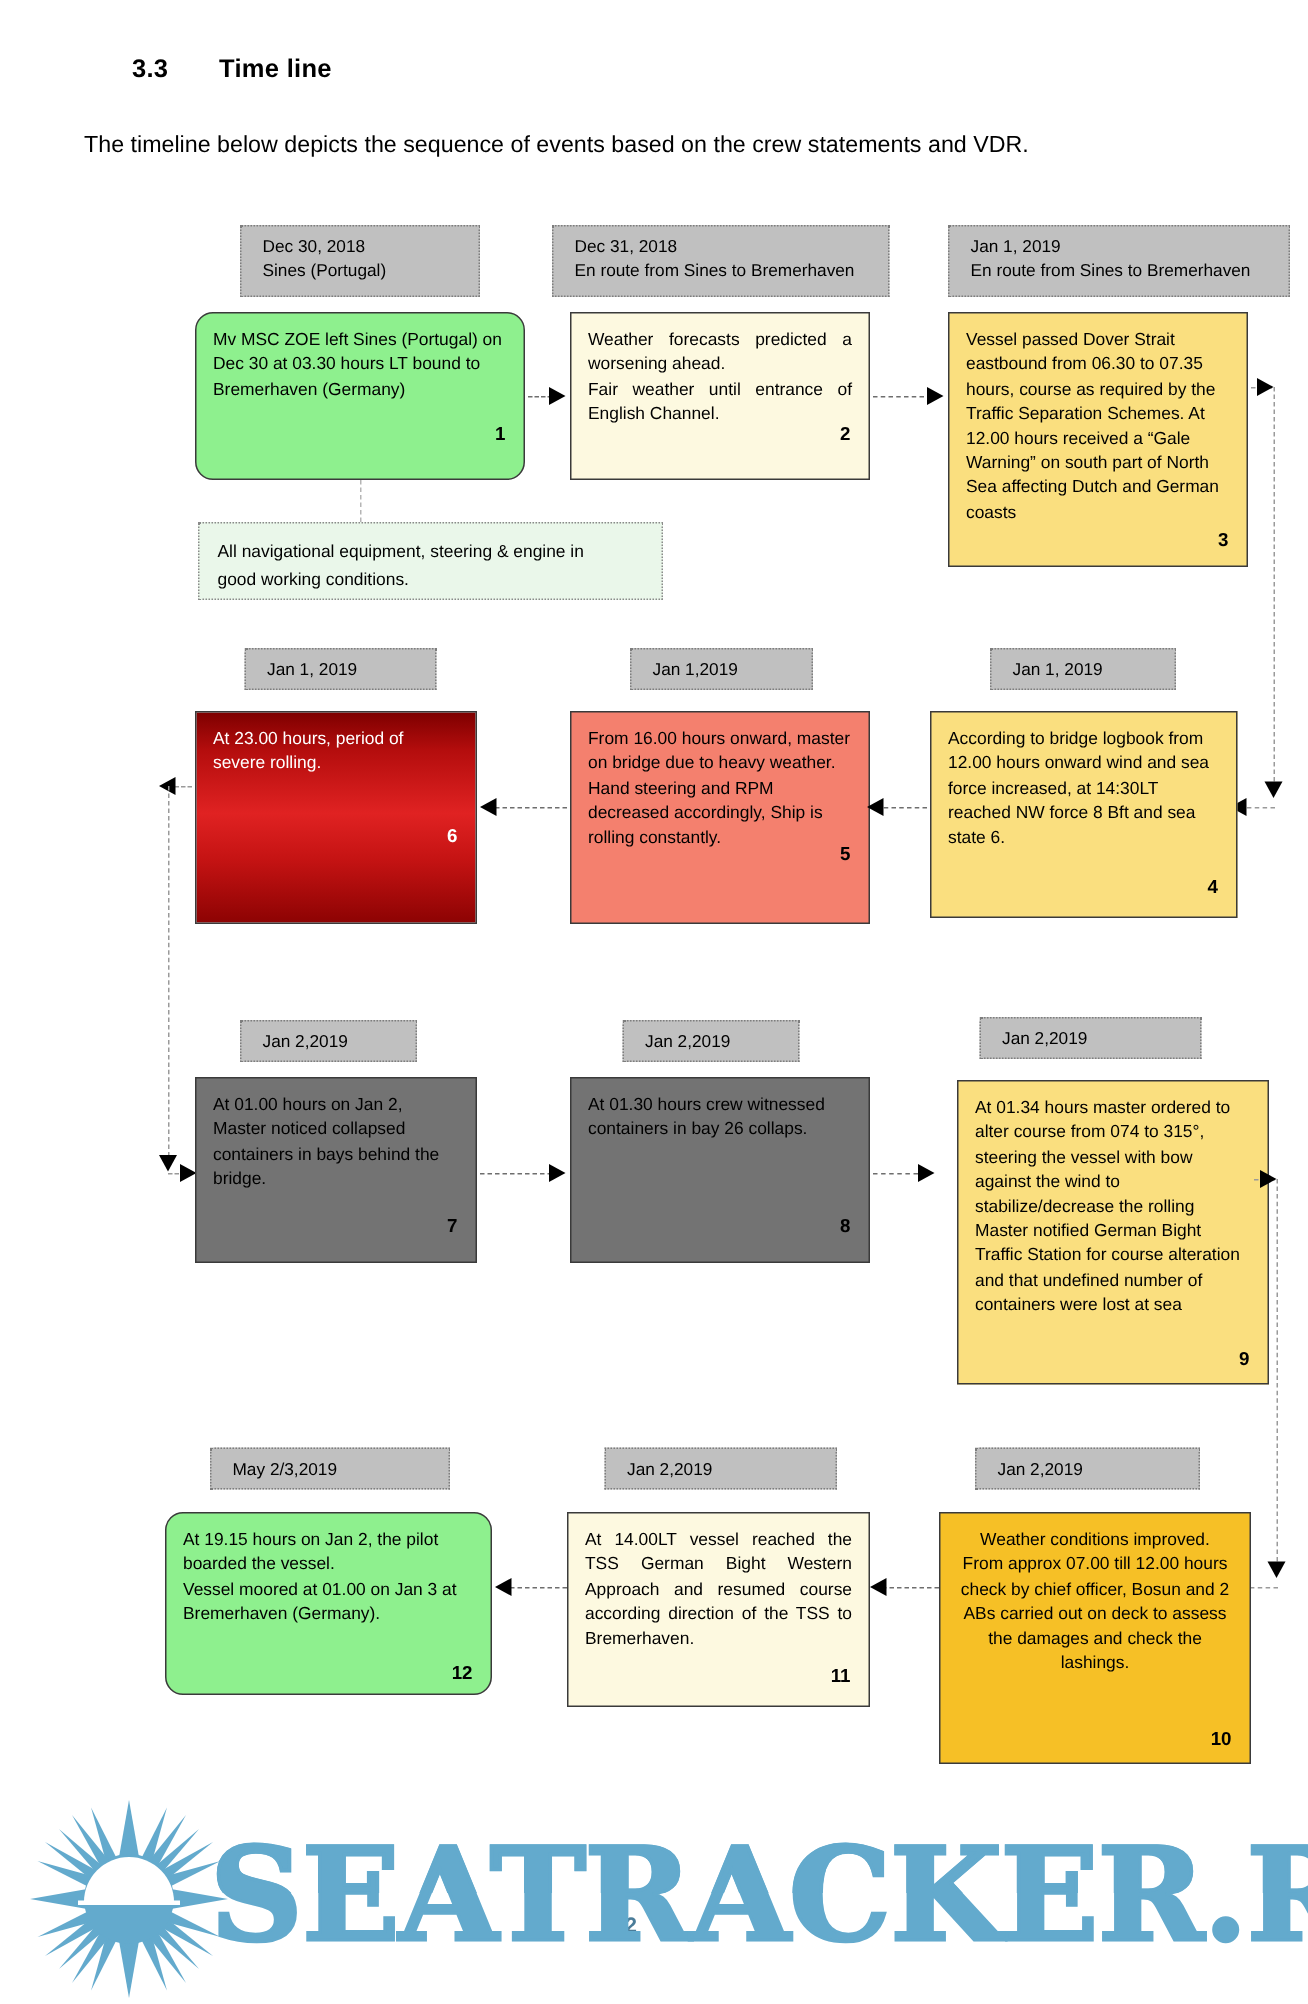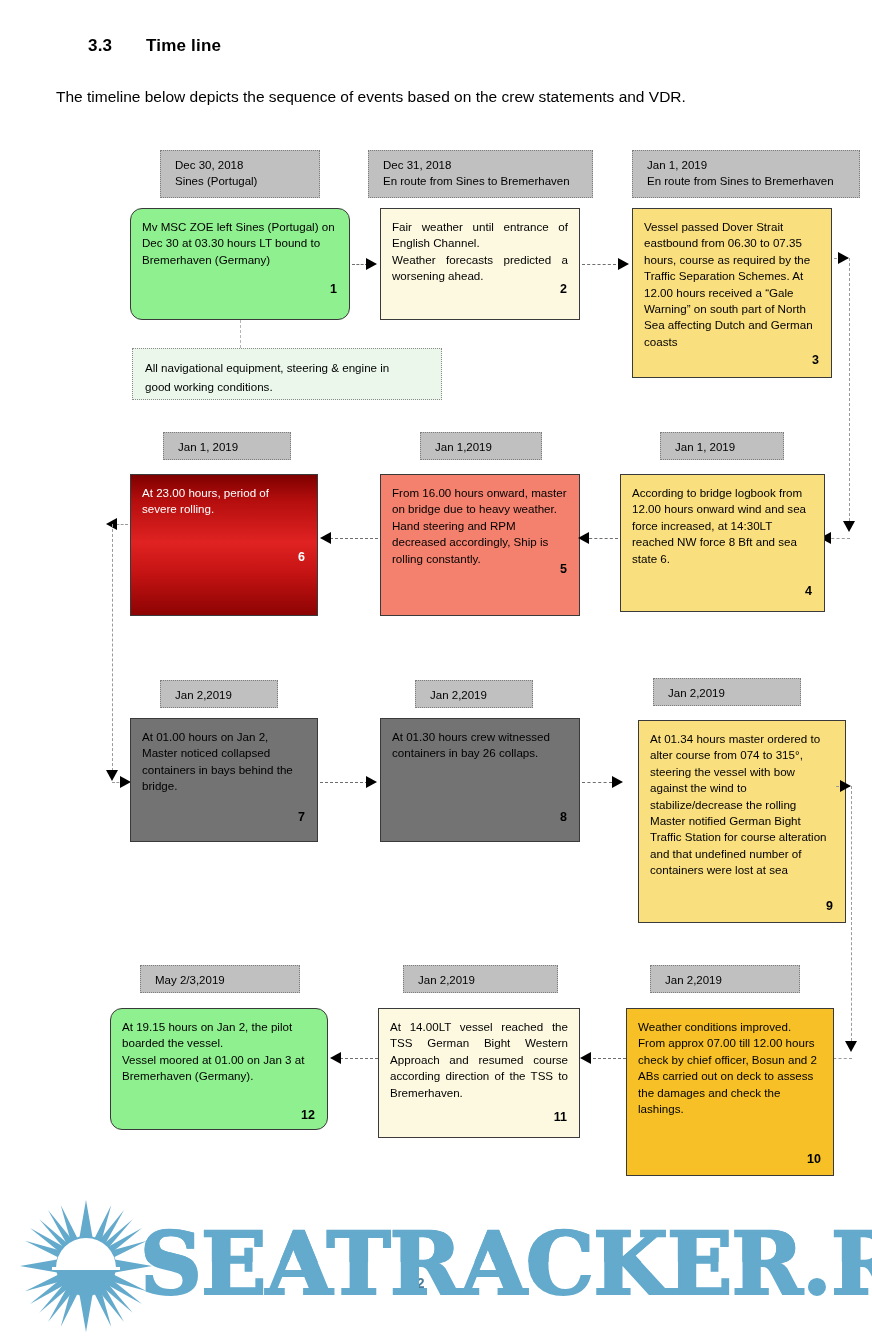--- a/index.html
+++ b/index.html
@@ -149,22 +149,22 @@
   <div class="ebox f-green" style="left:130px;top:208px;width:220px;height:112px;">
     <div>Mv MSC ZOE left Sines (Portugal) on Dec 30 at 03.30 hours LT bound to Bremerhaven (Germany)</div>
     <div class="num" style="bottom:22px;">1</div>
   </div>
 
   <div class="datelab" style="left:368px;top:150px;width:225px;height:48px;">
     <div>Dec 31, 2018</div>
     <div>En route from Sines to Bremerhaven</div>
   </div>
   <div class="ebox f-cream" style="left:380px;top:208px;width:200px;height:112px;">
+    <div class="just">Weather forecasts predicted a worsening ahead.</div>
     <div class="just">Fair weather until entrance of English Channel.</div>
-    <div class="just">Weather forecasts predicted a worsening ahead.</div>
     <div class="num" style="bottom:22px;">2</div>
   </div>
 
   <div class="datelab" style="left:632px;top:150px;width:228px;height:48px;">
     <div>Jan 1, 2019</div>
     <div>En route from Sines to Bremerhaven</div>
   </div>
   <div class="ebox f-yellow" style="left:632px;top:208px;width:200px;height:170px;">
     <div>Vessel passed Dover Strait eastbound from 06.30 to 07.35 hours, course as required by the Traffic Separation Schemes. At 12.00 hours received a “Gale Warning” on south part of North Sea affecting Dutch and German coasts</div>
     <div class="num" style="bottom:9px;">3</div>
@@ -278,21 +278,21 @@
     <div>Jan 2,2019</div>
   </div>
   <div class="ebox f-cream" style="left:378px;top:1008px;width:202px;height:130px;">
     <div class="just">At 14.00LT vessel reached the TSS German Bight Western Approach and resumed course according direction of the TSS to Bremerhaven.</div>
     <div class="num" style="bottom:12px;">11</div>
   </div>
 
   <div class="datelab" style="left:650px;top:965px;width:150px;height:28px;">
     <div>Jan 2,2019</div>
   </div>
-  <div class="ebox f-amber" style="left:626px;top:1008px;width:208px;height:168px;">
+  <div class="ebox f-amber" style="left:626px;top:1008px;width:208px;height:168px;text-align:center;">
     <div>Weather conditions improved.</div>
     <div>From approx 07.00 till 12.00 hours check by chief officer, Bosun and 2 ABs carried out on deck to assess the damages and check the lashings.</div>
     <div class="num" style="bottom:8px;">10</div>
   </div>
 
   <div class="h-dash" style="left:588px;top:1058px;width:38px;"></div>
   <div class="arrow-l" style="left:580px;top:1052px;"></div>
 
   <div class="h-dash" style="left:340px;top:1058px;width:38px;"></div>
   <div class="arrow-l" style="left:330px;top:1052px;"></div>

